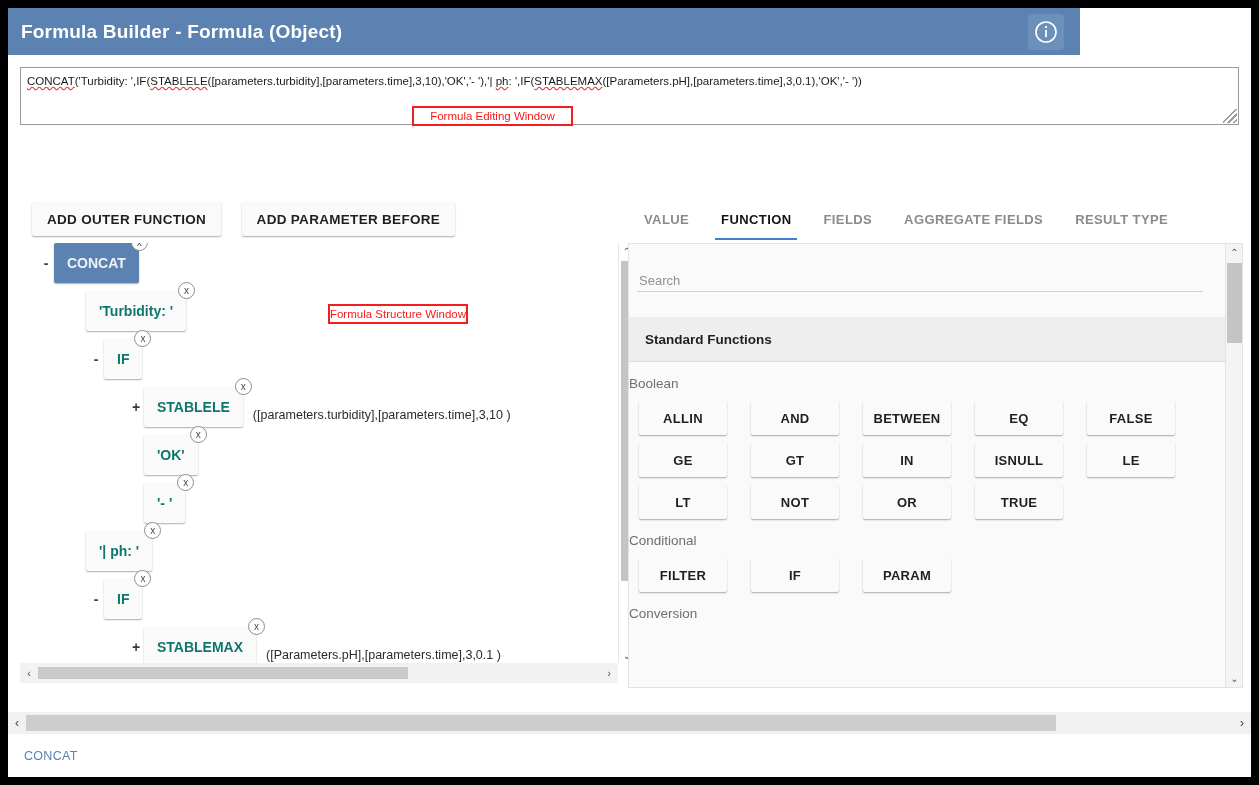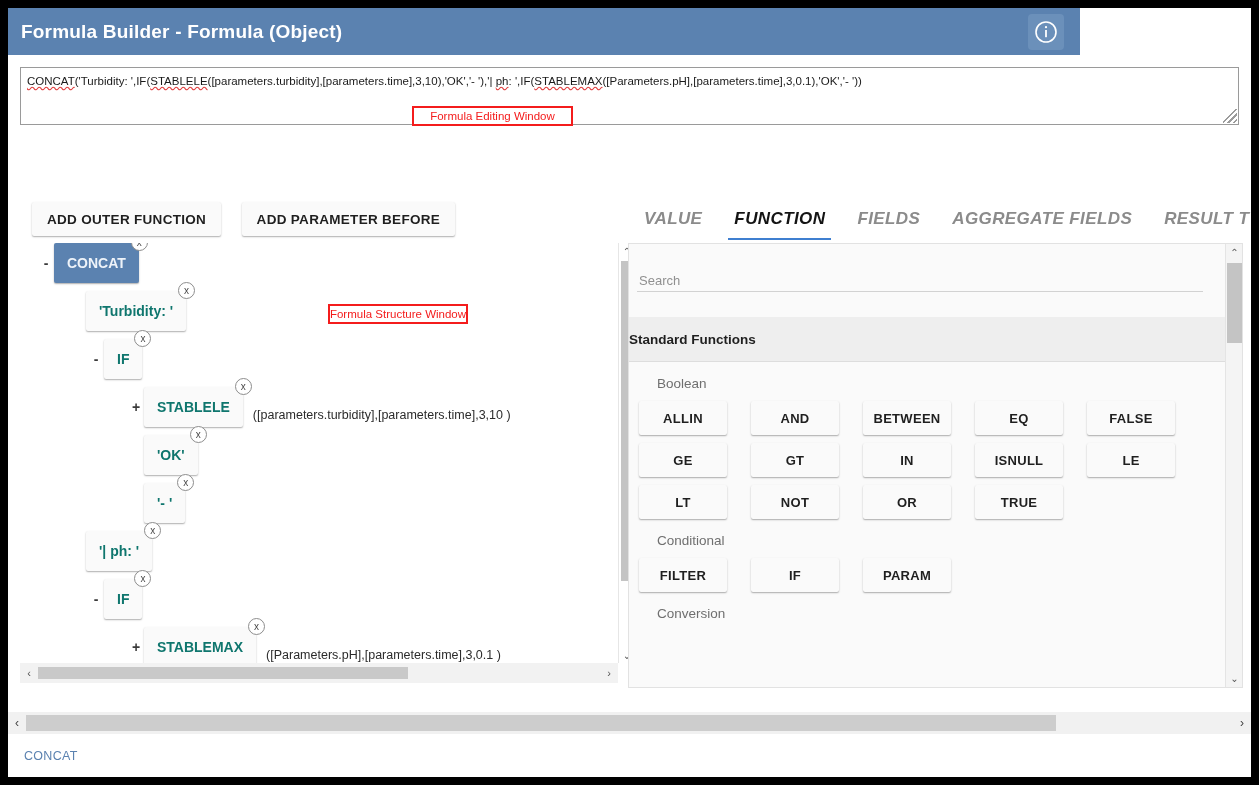--- a/index.html
+++ b/index.html
@@ -204,27 +204,26 @@
   .tabs {
     position: absolute; left: 0; top: 0;
     width: 615px; height: 45px;
     display: flex; align-items: flex-start;
   }
   .tab {
     position: relative;
     height: 42px;
     display: flex; align-items: center;
     padding: 0 16px;
-    font-size: 17px;
+    font-size: 13px;
     font-weight: bold;
     letter-spacing: .4px;
     color: #8b8b8b;
     cursor: pointer;
     white-space: nowrap;
-    font-style: italic;
   }
   .tab.active { color: #141414; }
   .tab.active::after {
     content: "";
     position: absolute;
     left: 10px; right: 10px; bottom: 0;
     height: 2px;
     background: #3f7fd0;
   }
 
@@ -252,32 +251,33 @@
     outline: none;
   }
   .search-input::placeholder { color: #909090; }
 
   .section-header {
     position: absolute; left: 0; top: 73px;
     width: 596px; height: 45px;
     background: #eeeeee;
     border-bottom: 1px solid #dddddd;
     display: flex; align-items: center;
+    padding-left: 16px;
     font-size: 13.5px;
     font-weight: bold;
     color: #1f1f1f;
   }
   .fn-scroll {
     position: absolute; left: 0; top: 118px;
     width: 596px; height: 326px;
     background: #fafafa;
     overflow: hidden;
   }
   .group-label {
-    padding: 14px 0 10px 28px;
+    padding: 14px 0 10px 0;
     font-size: 13.5px;
     color: #6f6f6f;
   }
   .fn-grid {
     display: flex; flex-wrap: wrap;
     padding: 0 10px;
     gap: 8px 24px;
   }
   .fn-btn {
     width: 88px; height: 34px;

